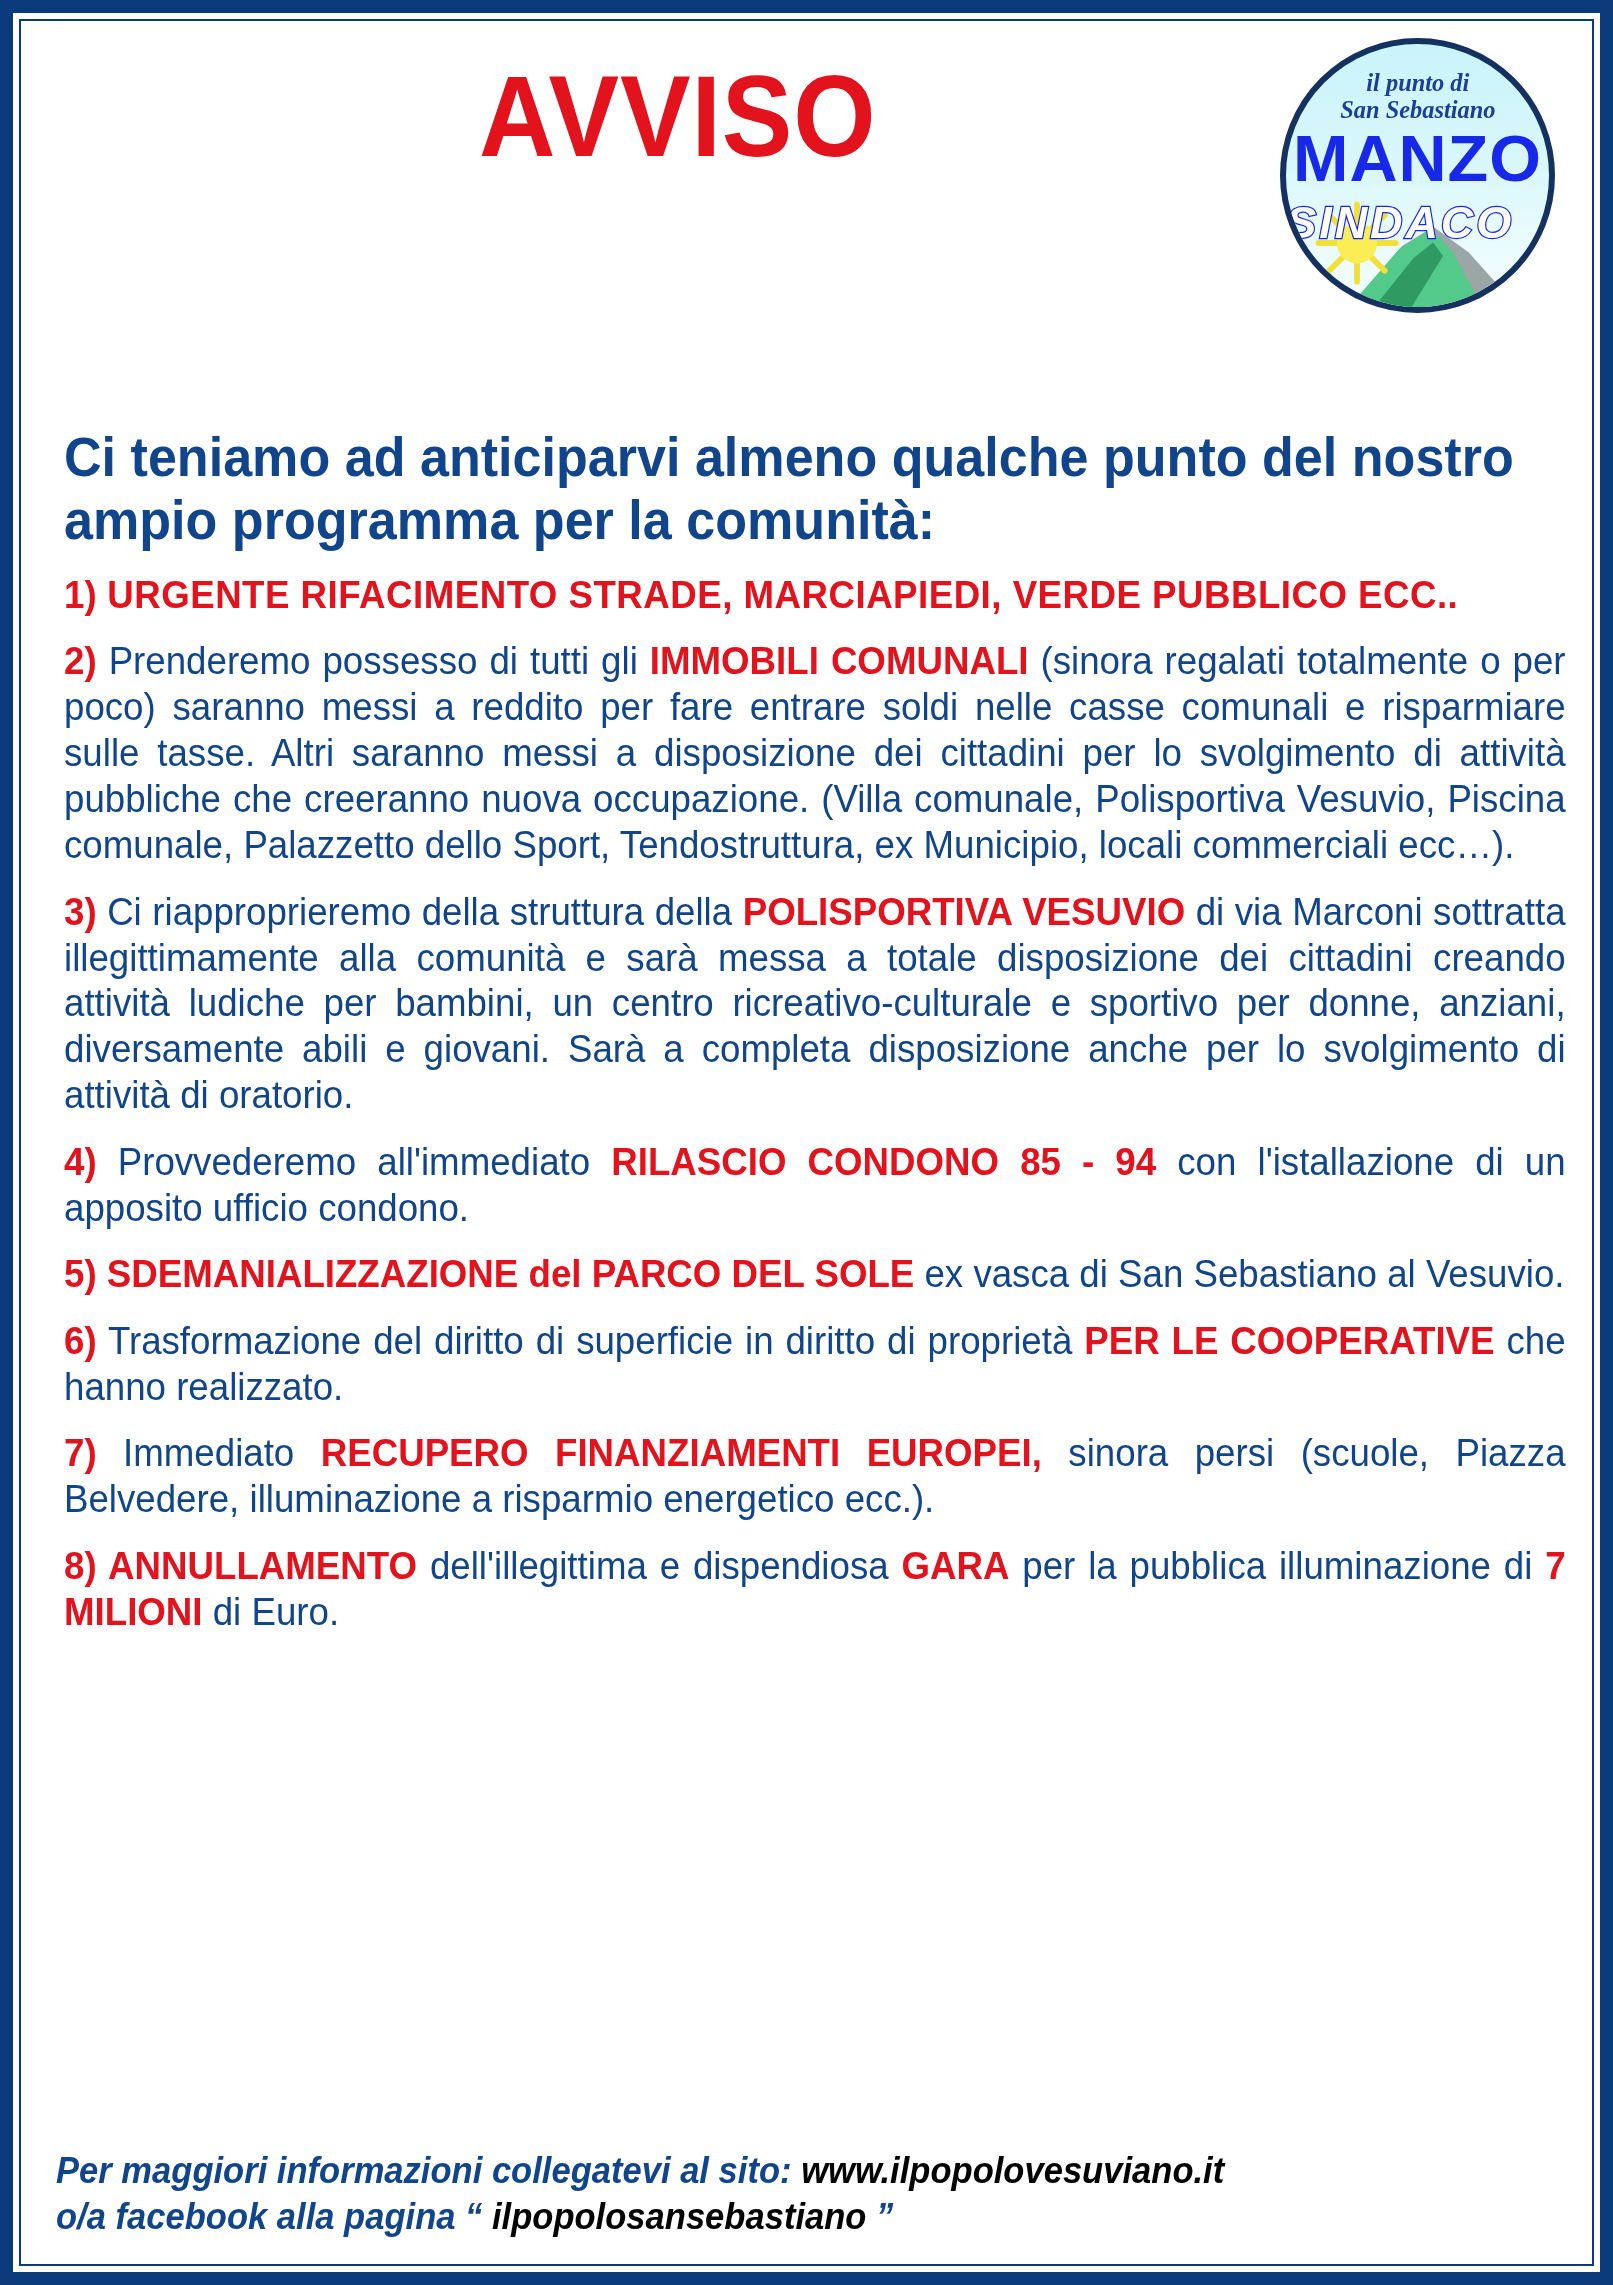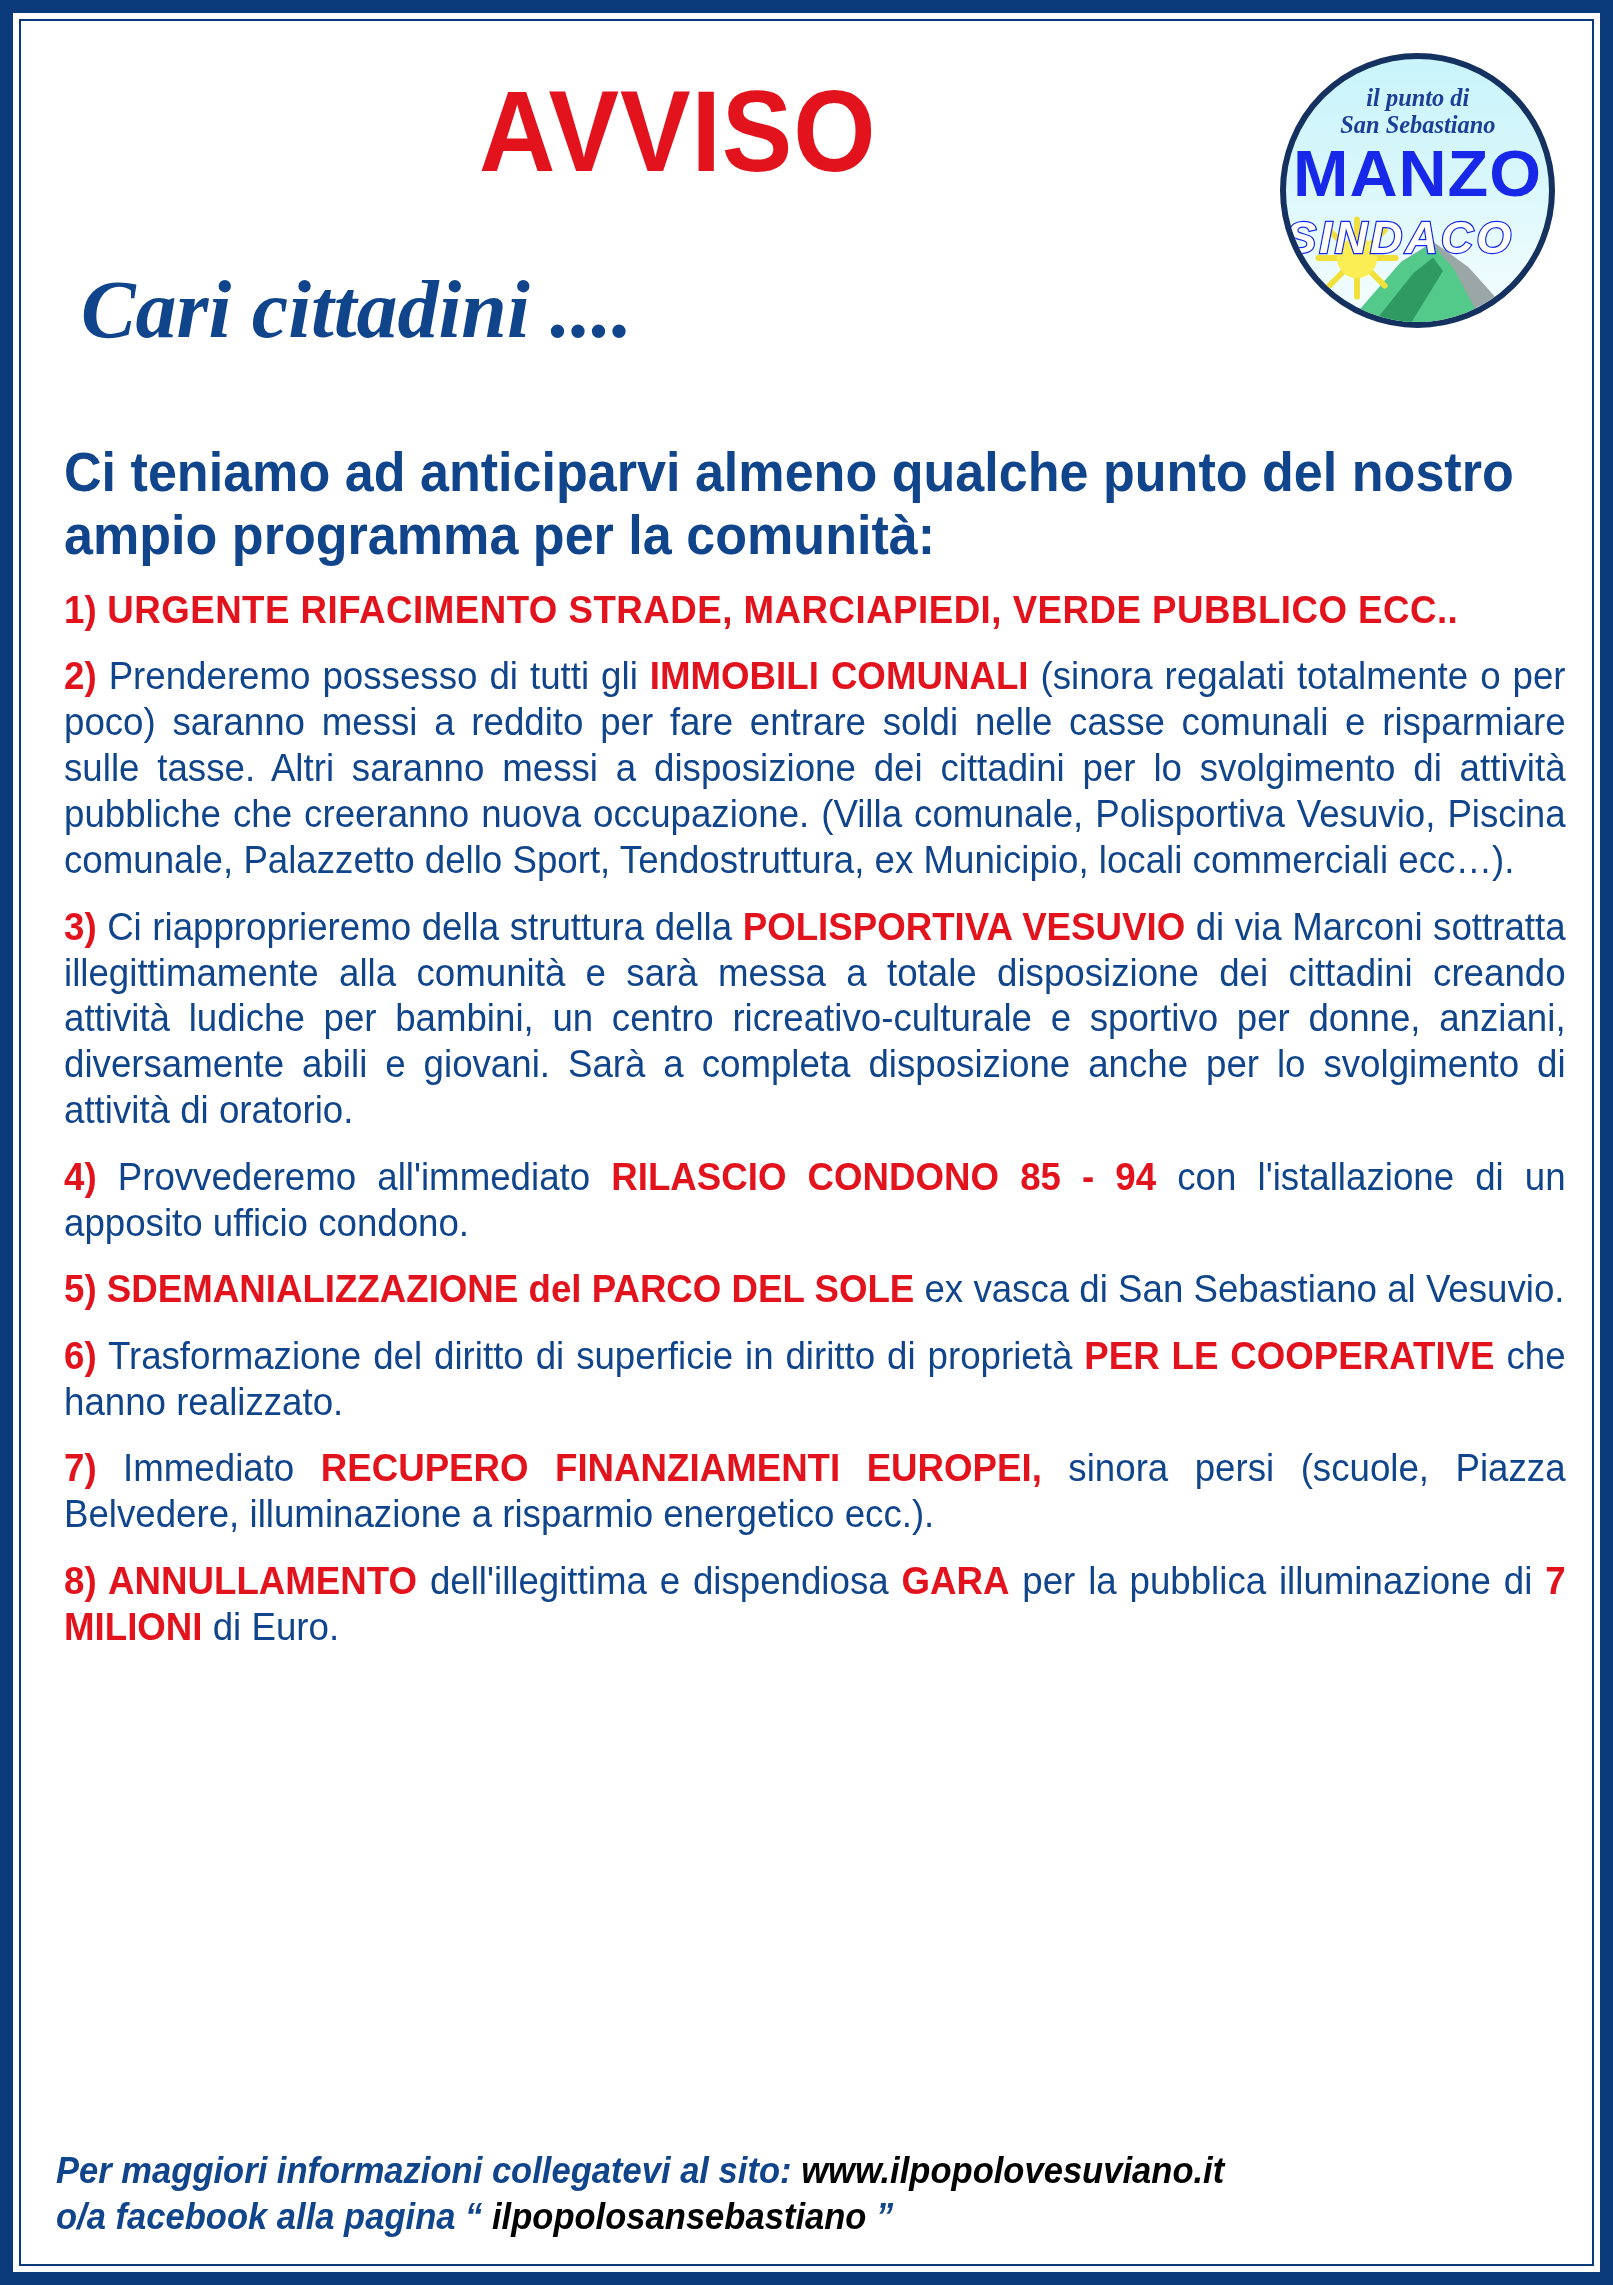--- a/index.html
+++ b/index.html
@@ -24,21 +24,21 @@
     border: 13.7px solid #0a3a7a;
     padding: 5.9px;
   }
   #poster-inner {
     position: relative;
     width: 100%;
     height: 100%;
     box-sizing: border-box;
     border: 2.9px solid #0a3a7a;
     background: #ffffff;
-    padding: 26px 29px 0 29px;
+    padding: 11px 29px 0 29px;
   }
 
   
   .header-row {
     position: relative;
     height: 390px;
   }
   .avviso {
     position: absolute;
     left: 429px;
@@ -215,21 +215,20 @@
 </head>
 <body>
 
 <div id="poster">
   <div id="poster-inner">
 
     <div class="header-row">
 
       <div class="avviso">AVVISO</div>
 
-      <div class="cari">Cari cittadini ....</div>
 
       <div class="logo">
         <svg class="logo-mount" viewBox="0 0 268 96" preserveAspectRatio="none">
           <path d="M0 96 L70 96 L118 34 L150 14 L186 40 L236 96 Z" fill="#9aa7a6"></path>
           <path d="M0 96 L64 96 L116 36 L148 16 L170 40 L200 96 Z" fill="#53c98a"></path>
           <path d="M30 96 L90 96 L130 46 L150 30 L160 44 L128 96 Z" fill="#2f9b63"></path>
           <path d="M0 96 L268 96 L268 88 L0 88 Z" fill="#f2feff" opacity="0.0"></path>
         </svg>
         <svg class="logo-sun" viewBox="0 0 100 100">
           <g stroke="#f2e03a" stroke-width="7" stroke-linecap="round">

